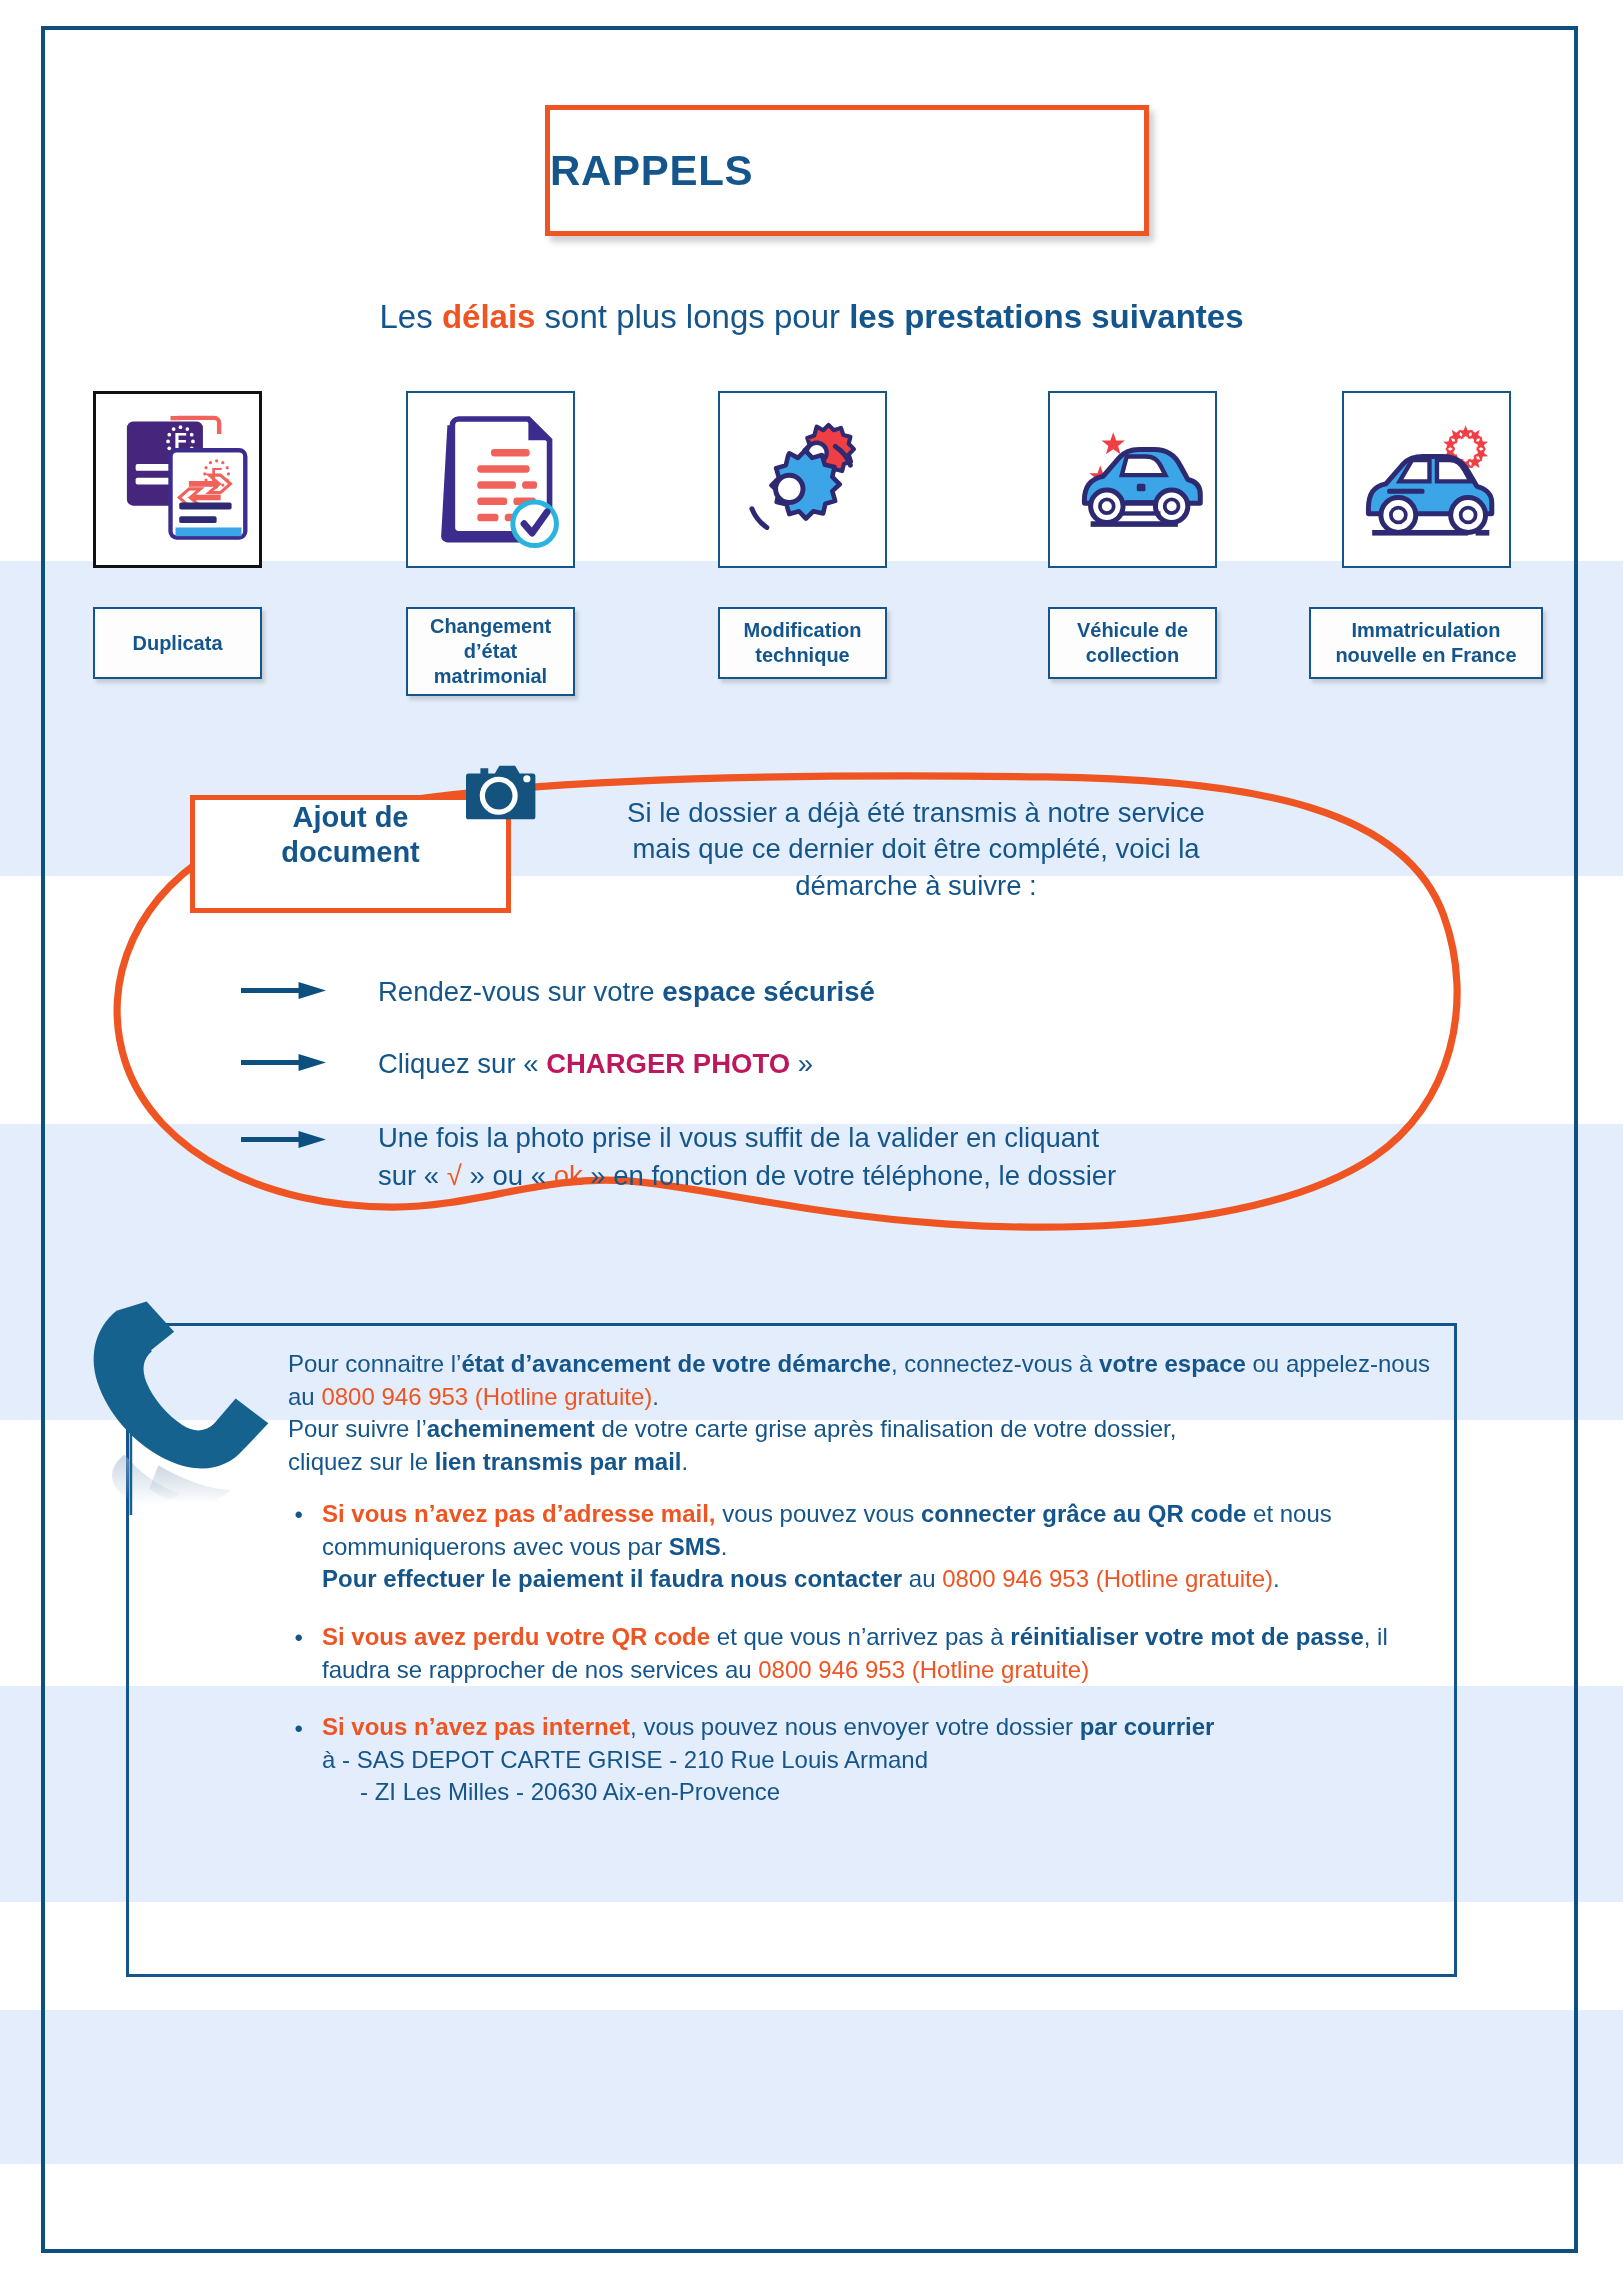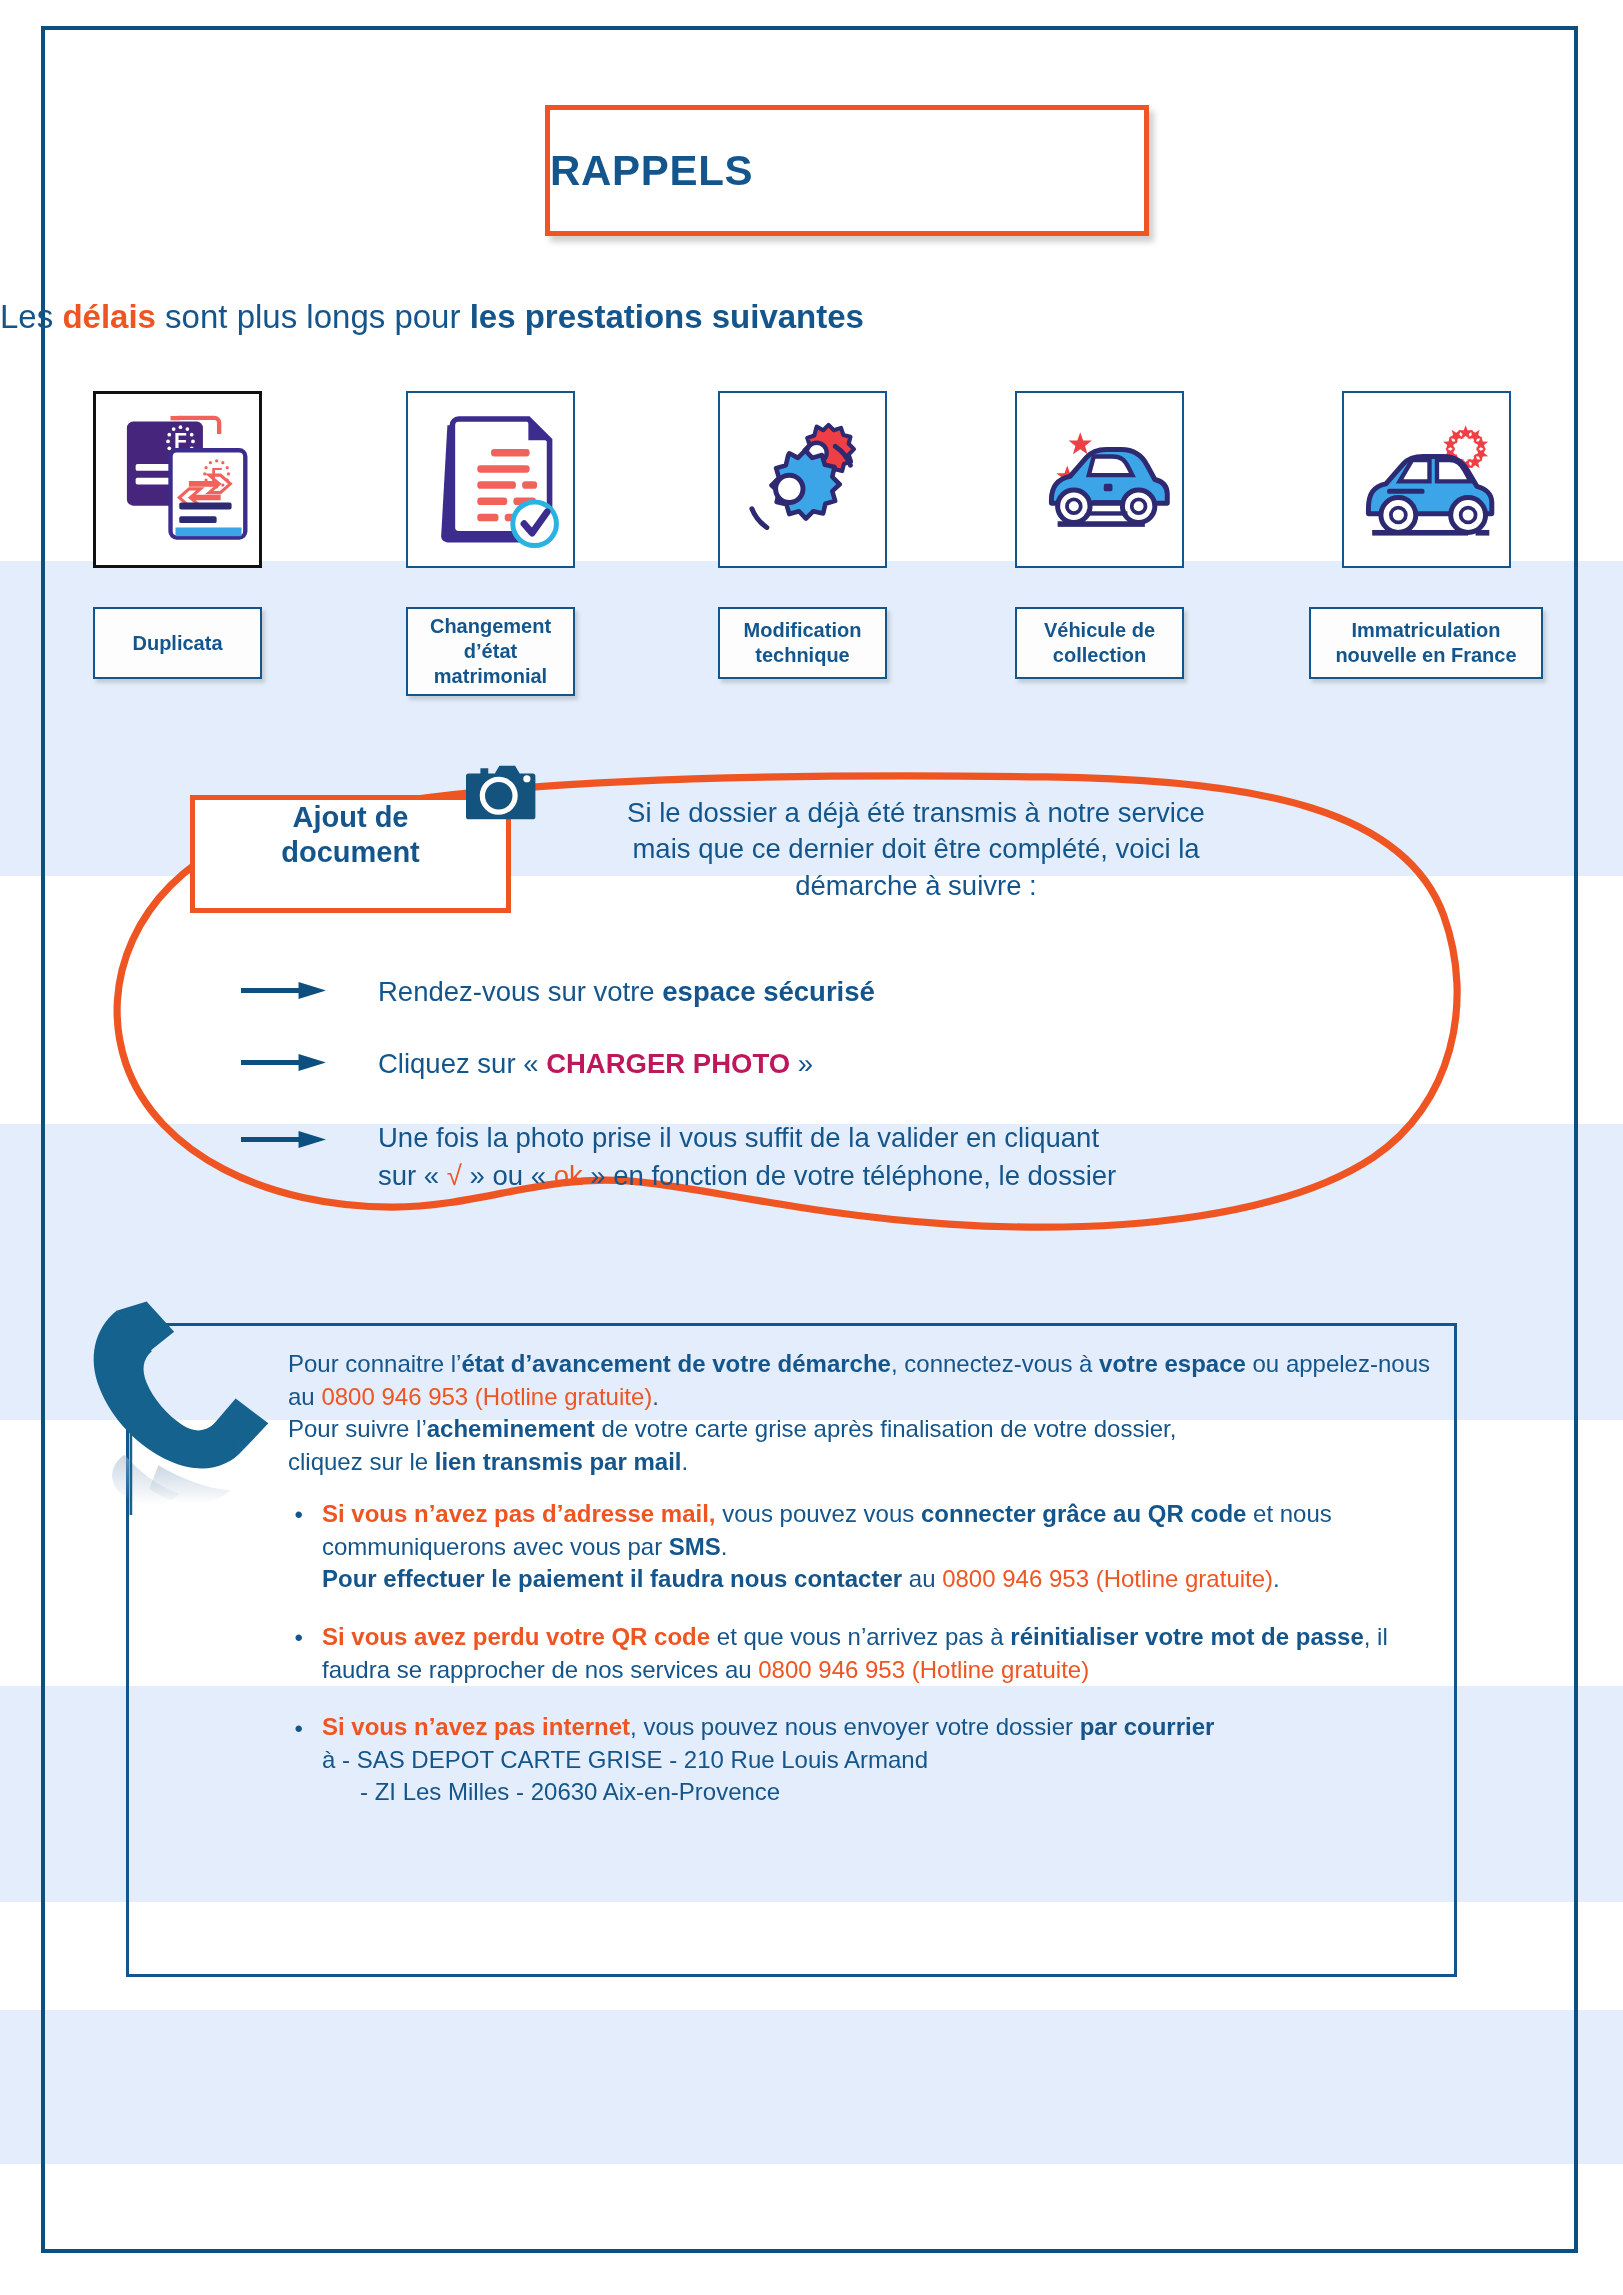--- a/index.html
+++ b/index.html
@@ -42,20 +42,21 @@
   #title-box span{
     color:#14558C;
     font-size:42px;
     font-weight:bold;
     letter-spacing:0.7px;
   }
 
   
   #subtitle{
     position:absolute; left:0; right:0; top:298px;
+    text-align:center;
     font-size:33px;
     color:#14558C;
     white-space:nowrap;
   }
   #subtitle .hl{ color:#EF5522; font-weight:bold; }
   #subtitle .bd{ font-weight:bold; }
 
   
   #service-row{
     position:absolute;
@@ -317,21 +318,21 @@
         <path d="M48 182 a66 66 0 0 0 24 30" fill="none" stroke="#2D2A72" stroke-width="8" stroke-linecap="round"></path>
         <path d="M206 112 a62 62 0 0 0 -24 -30" fill="none" stroke="#2D2A72" stroke-width="8" stroke-linecap="round"></path>
       </svg>
     </div>
     <div class="svc-label-box">
       <span style="white-space:pre-line">Modification
 technique</span>
     </div>
   </div>
 
-  <div class="service-col" style="left:966px;">
+  <div class="service-col" style="left:999px;">
     <div class="svc-icon-box">
       <svg viewBox="0 0 260 270" width="162" height="169">
         <g fill="#EF3E44">
           <path d="M96 76 l6 17 18 0 -14 11 5 17 -15 -10 -15 10 5 -17 -14 -11 18 0 z" transform="translate(0,-14) scale(0.78) translate(30,18)"></path>
           <path d="M80 118 l5 14 15 0 -12 9 5 15 -13 -9 -13 9 5 -15 -12 -9 15 0 z" transform="scale(0.88) translate(8,10)"></path>
           <path d="M116 118 l5 14 15 0 -12 9 5 15 -13 -9 -13 9 5 -15 -12 -9 15 0 z" transform="scale(0.88) translate(8,10)"></path>
         </g>
         <path d="M52 168 c0 -22 10 -34 30 -38 l26 -30 c8 -9 18 -13 32 -13 h24 c22 0 34 10 42 26 l12 22 c14 3 20 12 20 24 v14 h-186 z" fill="#3CA5E8" stroke="#2D2A72" stroke-width="8" stroke-linejoin="round"></path>
         <path d="M120 98 h30 c14 0 20 6 26 18 l6 12 h-70 z" fill="#ffffff" stroke="#2D2A72" stroke-width="7"></path>
         <rect x="136" y="142" width="14" height="12" rx="3" fill="#2D2A72"></rect>

